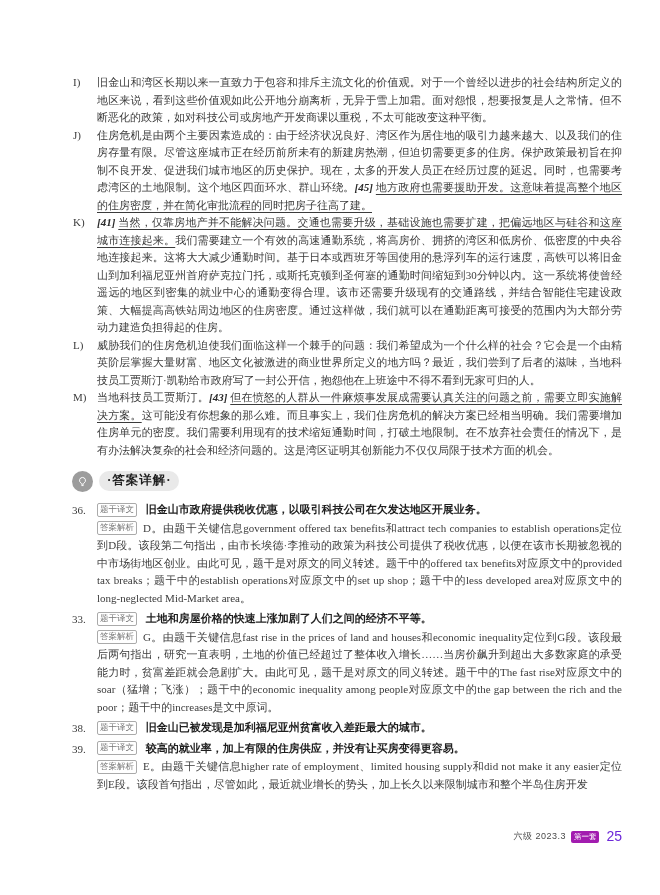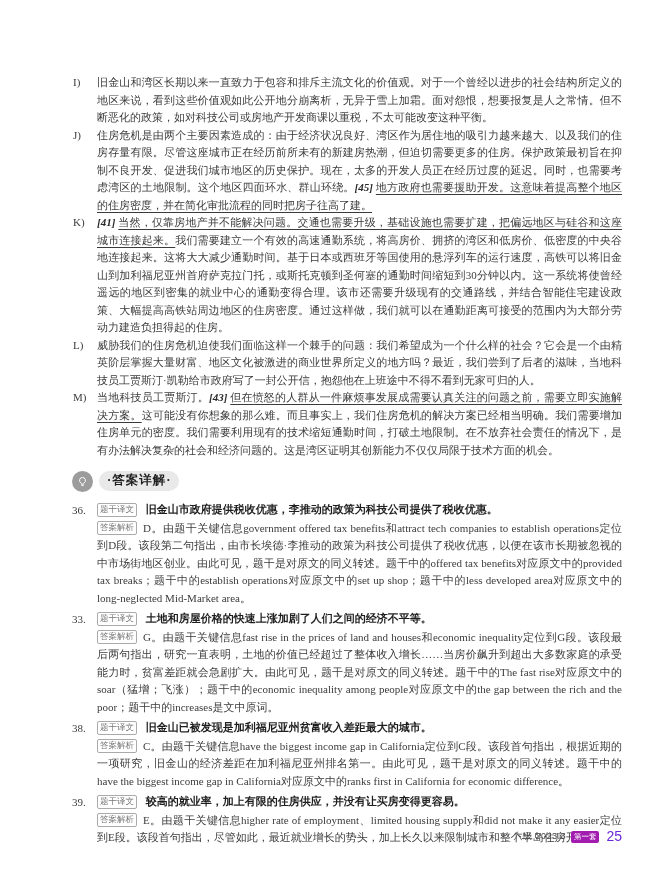--- a/index.html
+++ b/index.html
@@ -145,21 +145,21 @@
             <path stroke="#ffffff" stroke-width="1.8" fill="none" d="M10 19.5h4"></path>
           </svg>
         </span>
         <span class="hdr-title">·答案详解·</span>
       </div>
 
       <div class="question">
         <div class="q-trans-row">
           <span class="q-num">36.</span>
           <span class="tag">题干译文</span>
-          <span class="q-trans">旧金山市政府提供税收优惠，李推动的政策为科技公司提供了税收优惠。</span>
+          <span class="q-trans">旧金山市政府提供税收优惠，以吸引科技公司在欠发达地区开展业务。</span>
         </div>
         <div class="q-analysis">
           <span class="tag">答案解析</span><span class="q-analysis-text">D。由题干关键信息government offered tax benefits和attract tech companies to establish operations定位到D段。该段第二句指出，由市长埃德·李推动的政策为科技公司提供了税收优惠，以便在该市长期被忽视的中市场街地区创业。由此可见，题干是对原文的同义转述。题干中的offered tax benefits对应原文中的provided tax breaks；题干中的establish operations对应原文中的set up shop；题干中的less developed area对应原文中的long-neglected Mid-Market area。</span>
         </div>
       </div>
 
       <div class="question">
         <div class="q-trans-row">
           <span class="q-num">33.</span>
           <span class="tag">题干译文</span>
@@ -168,23 +168,20 @@
         <div class="q-analysis">
           <span class="tag">答案解析</span><span class="q-analysis-text">G。由题干关键信息fast rise in the prices of land and houses和economic inequality定位到G段。该段最后两句指出，研究一直表明，土地的价值已经超过了整体收入增长……当房价飙升到超出大多数家庭的承受能力时，贫富差距就会急剧扩大。由此可见，题干是对原文的同义转述。题干中的The fast rise对应原文中的soar（猛增；飞涨）；题干中的economic inequality among people对应原文中的the gap between the rich and the poor；题干中的increases是文中原词。</span>
         </div>
       </div>
 
       <div class="question">
         <div class="q-trans-row">
           <span class="q-num">38.</span>
           <span class="tag">题干译文</span>
           <span class="q-trans">旧金山已被发现是加利福尼亚州贫富收入差距最大的城市。</span>
-        </div>
-        <div class="q-analysis">
-          <span class="tag">答案解析</span><span class="q-analysis-text">C。由题干关键信息have the biggest income gap in California定位到C段。该段首句指出，根据近期的一项研究，旧金山的经济差距在加利福尼亚州排名第一。由此可见，题干是对原文的同义转述。题干中的have the biggest income gap in California对应原文中的ranks first in California for economic difference。</span>
         </div>
       </div>
 
       <div class="question">
         <div class="q-trans-row">
           <span class="q-num">39.</span>
           <span class="tag">题干译文</span>
           <span class="q-trans">较高的就业率，加上有限的住房供应，并没有让买房变得更容易。</span>
         </div>
         <div class="q-analysis">

